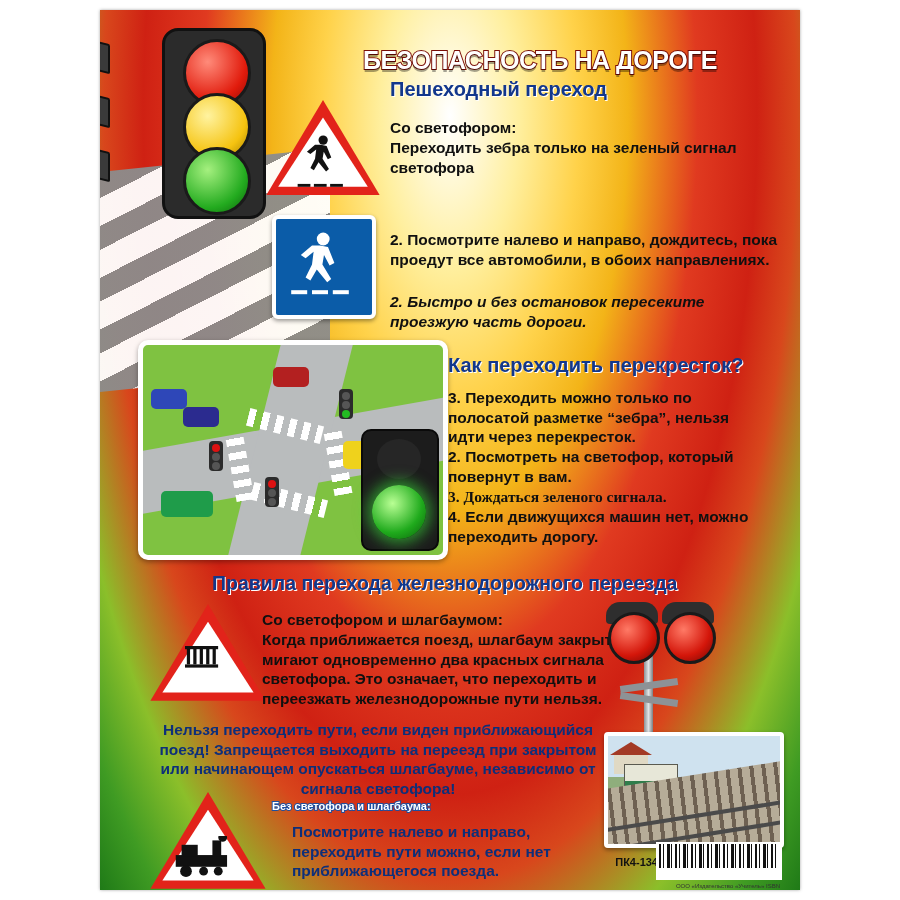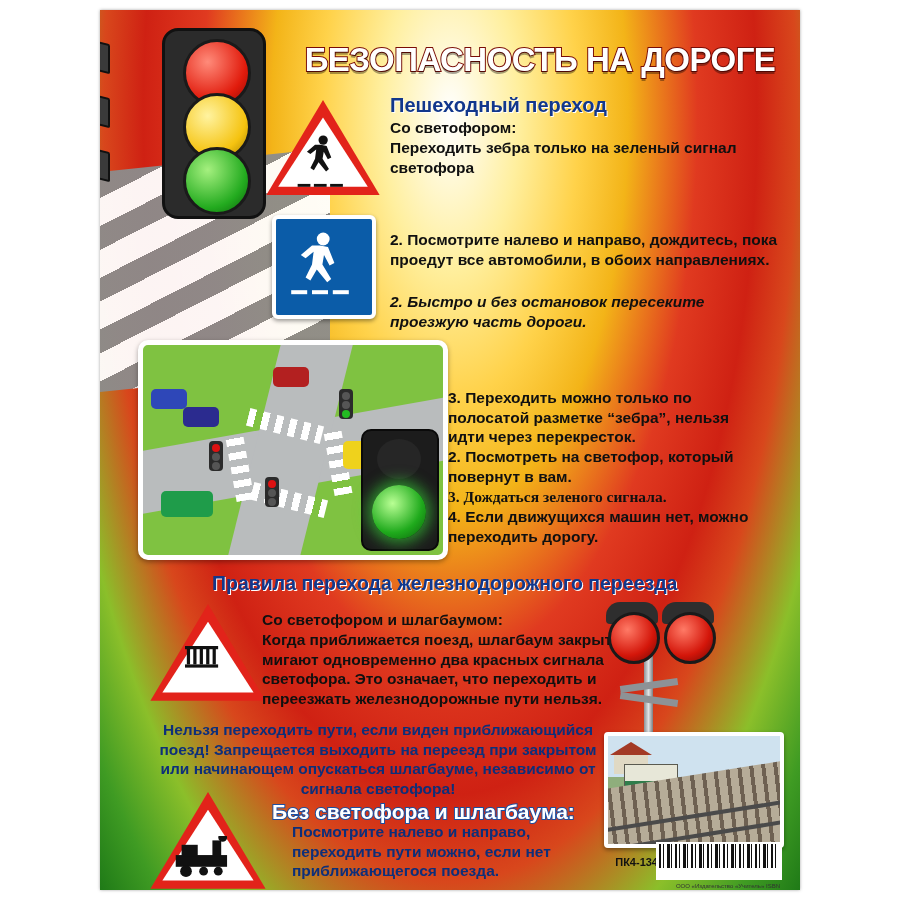--- a/index.html
+++ b/index.html
@@ -37,21 +37,21 @@
   }
   .poster-inner { position: absolute; inset: 0; }
 
   
   .title-band {
     position: absolute;
     left: 195px; top: 22px;
     width: 490px; height: 58px;
   }
   .title-text {
-    font-size: 33px;
+    font-size: 25px;
     font-weight: bold;
     color: #ffffff;
     letter-spacing: -.5px;
     text-align: center;
     line-height: 56px;
     white-space: nowrap;
     -webkit-text-stroke: 2px #7a0d06;
     paint-order: stroke fill;
     text-shadow: 0 3px 0 rgba(0,0,0,.35);
   }
@@ -358,21 +358,21 @@
           <polygon points="50,6 92,84 8,84" fill="#ffffff" opacity="0"></polygon>
           <circle cx="54" cy="20" r="8"></circle>
           <path d="M50 28 L60 30 L68 50 L62 53 L55 40 L53 52 L64 70 L59 74 L46 58 L38 72 L32 68 L40 52 L42 36 L32 44 L26 40 L40 28 Z"></path>
           <rect x="14" y="84" width="20" height="5"></rect>
           <rect x="40" y="84" width="20" height="5"></rect>
           <rect x="66" y="84" width="20" height="5"></rect>
         </g>
       </svg>
     </div>
 
-    <div class="h2" style="left:290px; top:84px;">Пешеходный переход</div>
+    <div class="h2" style="left:290px; top:68px;">Пешеходный переход</div>
 
     <div class="body-text" style="left:290px; top:108px; width:380px;">Со светофором:</div>
     <div class="body-text" style="left:290px; top:128px; width:390px;">Переходить зебра только на зеленый сигнал светофора</div>
 
     <div class="body-text" style="left:290px; top:220px; width:395px;">2. Посмотрите налево и направо, дождитесь, пока проедут все автомобили, в обоих направлениях.</div>
     <div class="body-text" style="left:290px; top:282px; width:395px;font-style:italic;">2. Быстро  и  без остановок пересеките проезжую часть дороги.</div>
 
     <div class="xroad">
       <div class="road h"></div>
       <div class="road v"></div>
@@ -402,20 +402,21 @@
           <i style="top:12px;background:#555"></i>
           <i style="top:21px;background:#555"></i>
       </div>
 
       <div class="big-green-light">
         <div class="dark" style="top:8px;"></div>
         <div class="glow"></div>
       </div>
     </div>
 
+    <div class="h2" style="left:348px; top:344px;">Как переходить перекресток?</div>
     <div class="body-text" style="left:348px; top:378px; width:320px;">3. Переходить можно только по полосатой разметке “зебра”, нельзя идти через перекресток.</div>
     <div class="body-text" style="left:348px; top:437px; width:320px;">2. Посмотреть на светофор, который повернут в вам.</div>
     <div class="body-text" style="left:348px; top:477px; width:320px;font-family:Liberation Serif, serif;">3. Дождаться зеленого сигнала.</div>
     <div class="body-text" style="left:348px; top:497px; width:320px;">4. Если движущихся машин нет, можно переходить дорогу.</div>
 
     <div class="h2" style="left:112px; top:562px; font-size:19.5px;">Правила перехода железнодорожного переезда</div>
 
     <div class="tri" style="left:48px; top:592px; width:120px; height:104px;">
       <div class="outer"></div>
       <div class="inner"></div>
@@ -446,21 +447,21 @@
           <rect x="14" y="12" width="22" height="16"></rect>
           <rect x="56" y="6" width="12" height="22"></rect>
           <circle cx="20" cy="48" r="8"></circle>
           <circle cx="44" cy="48" r="6"></circle>
           <circle cx="64" cy="48" r="6"></circle>
           <circle cx="70" cy="2" r="6"></circle>
         </g>
       </svg>
     </div>
 
-    <div class="h2 white" style="left:172px; top:790px; font-size:21px;">Без светофора и шлагбаума:</div>
+    <div class="h2 white" style="left:172px; top:790px; font-size:11px;">Без светофора и шлагбаума:</div>
     <div class="blue-text" style="left:172px; top:812px; width:300px;margin-left:20px;">Посмотрите налево и направо, переходить пути можно, если нет приближающегося поезда.</div>
 
     <div class="rr-signal" style="left:500px; top:580px; width:120px; height:180px;">
       <div class="rr-pole"></div>
       <div class="rr-visor" style="left:6px; top:12px;"></div>
       <div class="rr-visor" style="left:62px; top:12px;"></div>
       <div class="rr-head" style="left:8px; top:22px;"></div>
       <div class="rr-head" style="left:64px; top:22px;"></div>
       <div style="position:absolute;left:20px;top:92px;width:58px;height:7px;background:#8d9296;transform:rotate(-8deg);"></div>
       <div style="position:absolute;left:20px;top:106px;width:58px;height:7px;background:#8d9296;transform:rotate(8deg);"></div>

